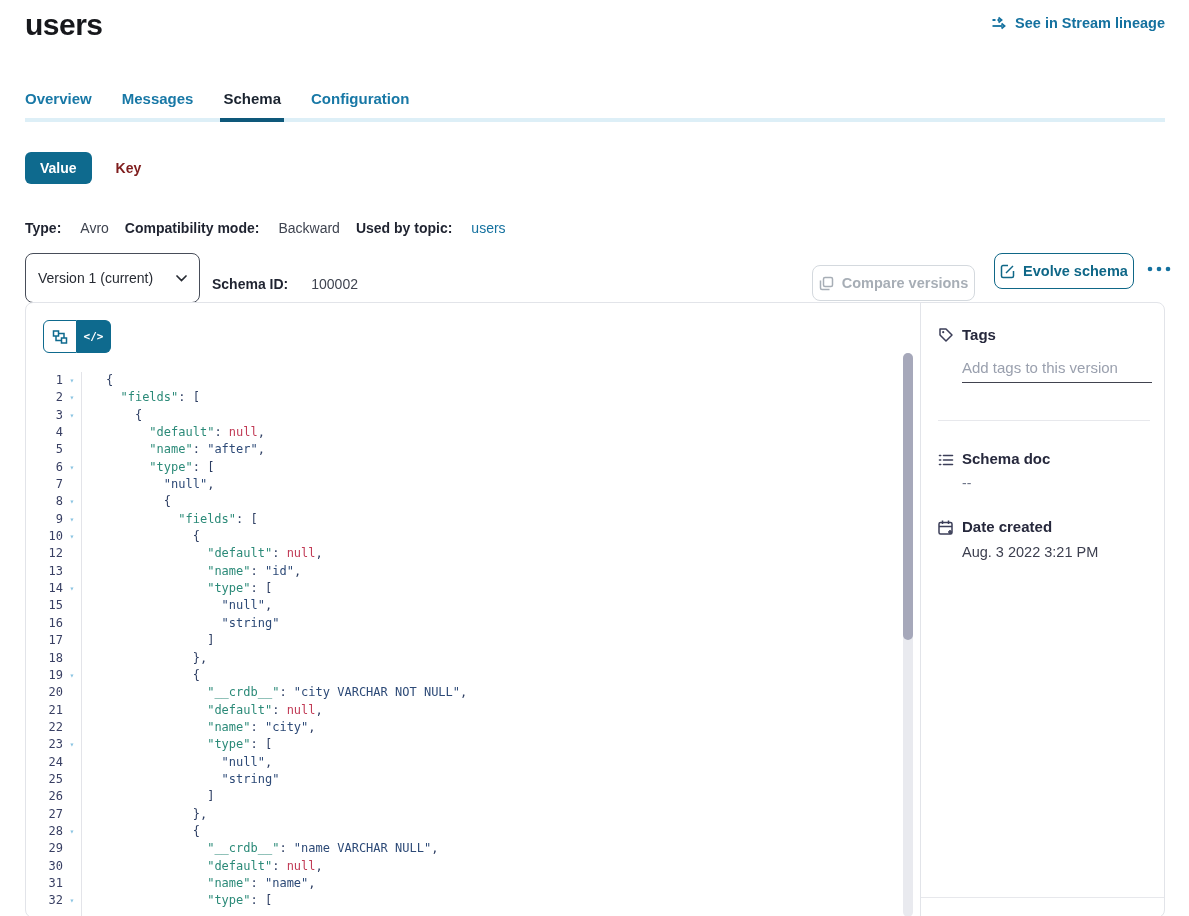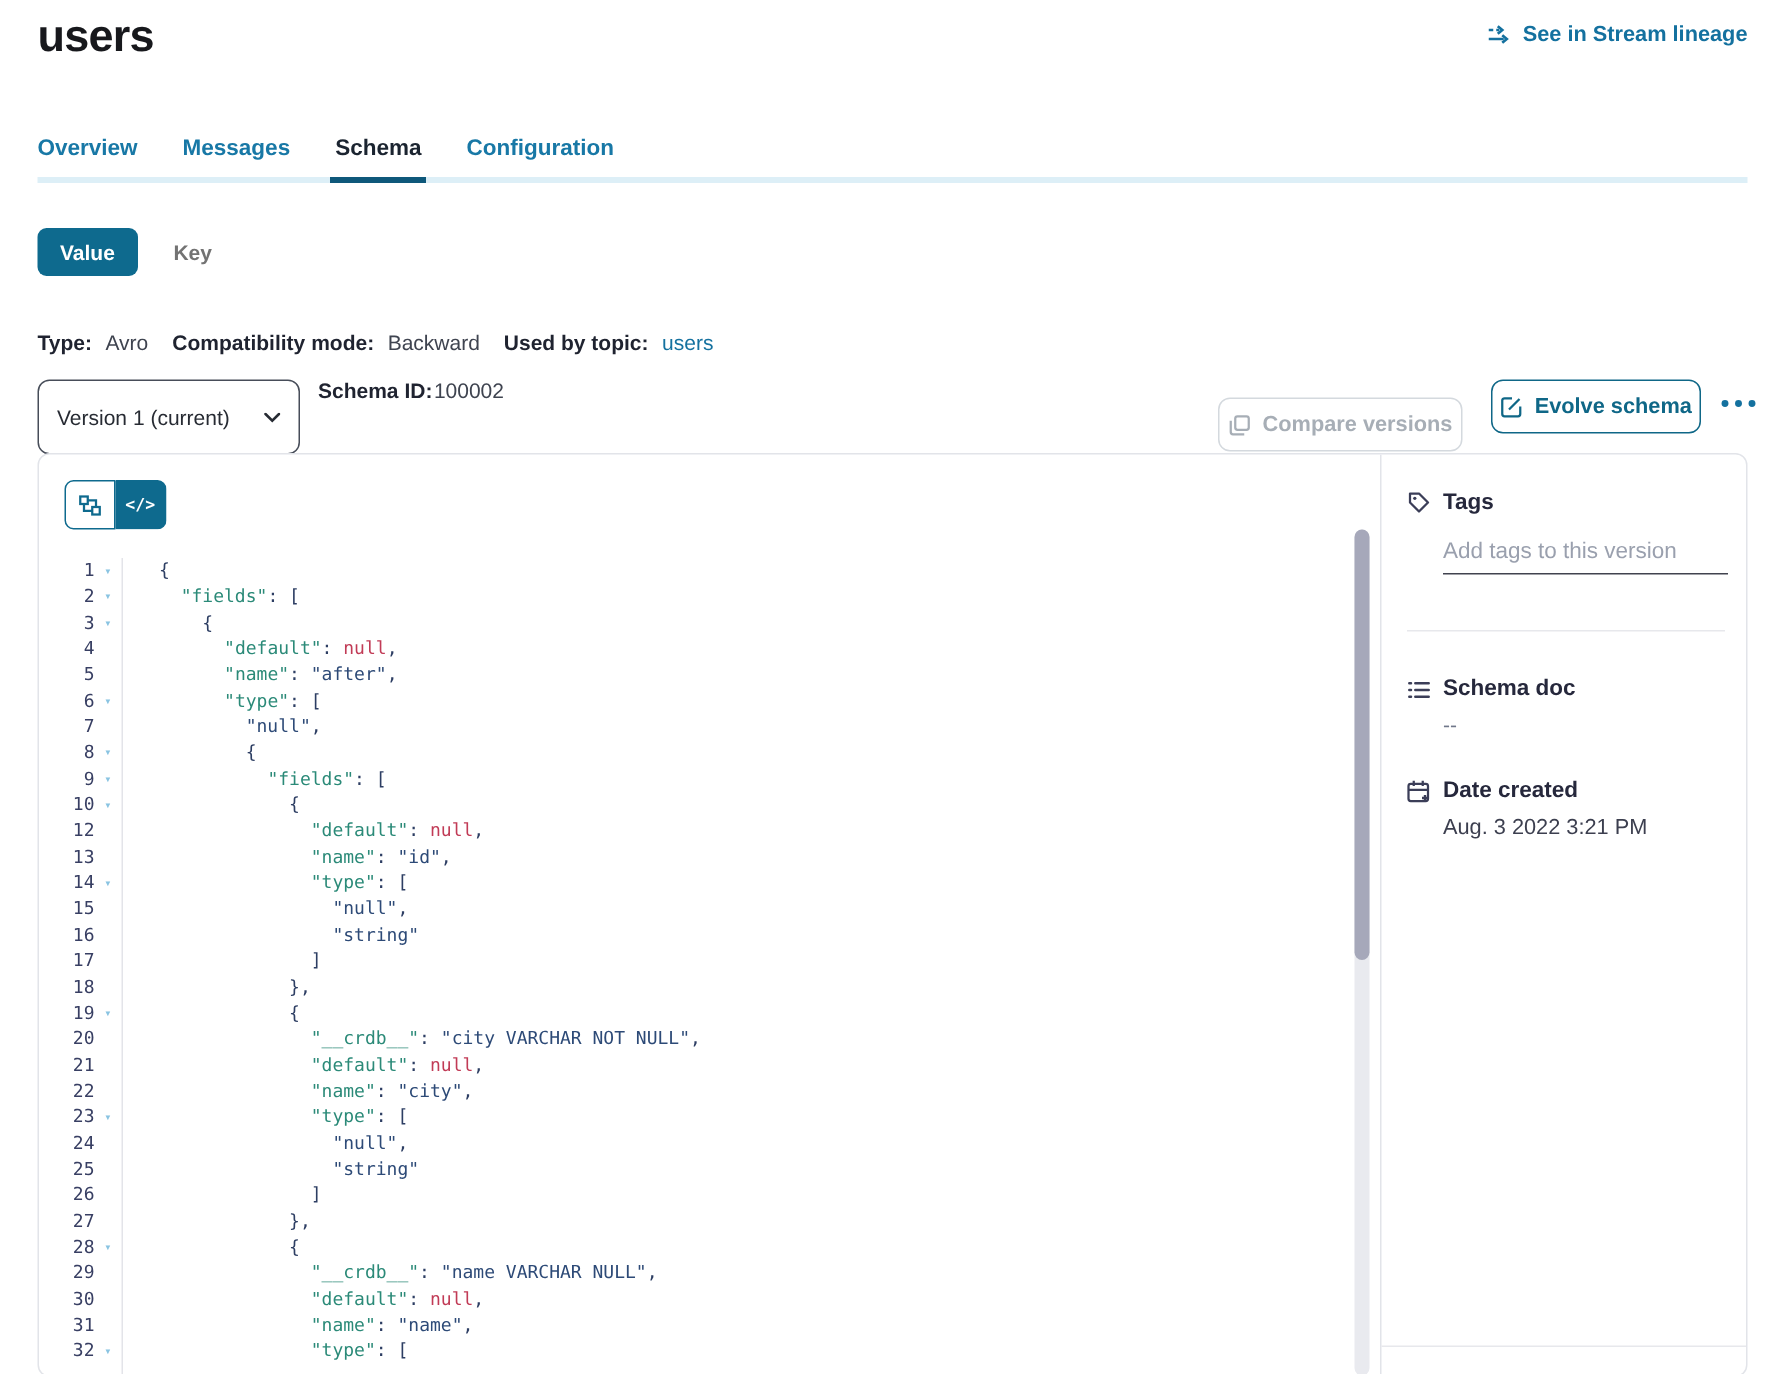--- a/index.html
+++ b/index.html
@@ -16,33 +16,33 @@
   #tab-bar { left:25px; top:90px; display:flex; gap:30px; font-size:15px; font-weight:600; }
   .tab { color:#1878a6; cursor:pointer; padding-bottom:10px; }
   .tab.active { color:#1b2430; }
   #tab-track { left:25px; top:118px; width:1140px; height:4px; background:#ddeff7; }
   #tab-active-indicator { position:absolute; top:0; height:4px; background:#0e587a; }
 
   
   #vk-row { left:25px; top:152px; display:flex; align-items:center; }
   #value-button { background:#0e6a8e; color:#fff; border:none; border-radius:6px;
     font-size:14px; font-weight:600; padding:8px 15px; cursor:pointer; font-family:inherit; }
-  #key-button { margin-left:24px; color:#737373; font-size:14px; font-weight:600; cursor:pointer; }
+  #key-button { margin-left:24px; color:#7f1d1d; font-size:14px; font-weight:600; cursor:pointer; }
 
   
   #meta-row { left:25px; top:220px; display:flex; gap:16px; font-size:14px; color:#3f4450; }
-  .meta-group { display:flex; gap:9px;justify-content:flex-end; }
+  .meta-group { display:flex; gap:19px;justify-content:flex-end; }
   .meta-label { font-weight:700; color:#1f2330; }
   .meta-link { color:#14719f; cursor:pointer; }
 
   
   #version-select { left:25px; top:253px; width:175px; height:50px; border:1px solid #474d59;
     border-radius:8px; display:flex; align-items:center; justify-content:space-between;
     padding:0 12px; font-size:14px; color:#272b33; cursor:pointer; background:#fff; }
-  #schema-id { left:212px; top:252px; font-size:14px; color:#3f4450; display:flex; gap:1px; }
+  #schema-id { left:212px; top:276px; font-size:14px; color:#3f4450; display:flex; gap:23px; }
   .btn { height:36px; border-radius:8px; display:flex; align-items:center; justify-content:center;
     gap:8px; font-size:14.5px; font-weight:600; background:#fff; cursor:pointer; font-family:inherit; }
   #compare-button { left:812px; top:253px; width:163px; border:1px solid #d4d9de; color:#a7aeb6;margin-top:12px; }
   #evolve-button  { left:994px; top:253px; width:140px; border:1px solid #0f6787; color:#0f6787; }
   #more-button { left:1146px; top:260px; width:26px; height:18px; display:flex; align-items:center;
     justify-content:center; cursor:pointer; border:none; background:transparent; }
 
   
   #card { left:25px; top:302px; width:1140px; height:616px; border:1px solid #e2e4e9;
     border-radius:8px; background:#fff; overflow:hidden; }

